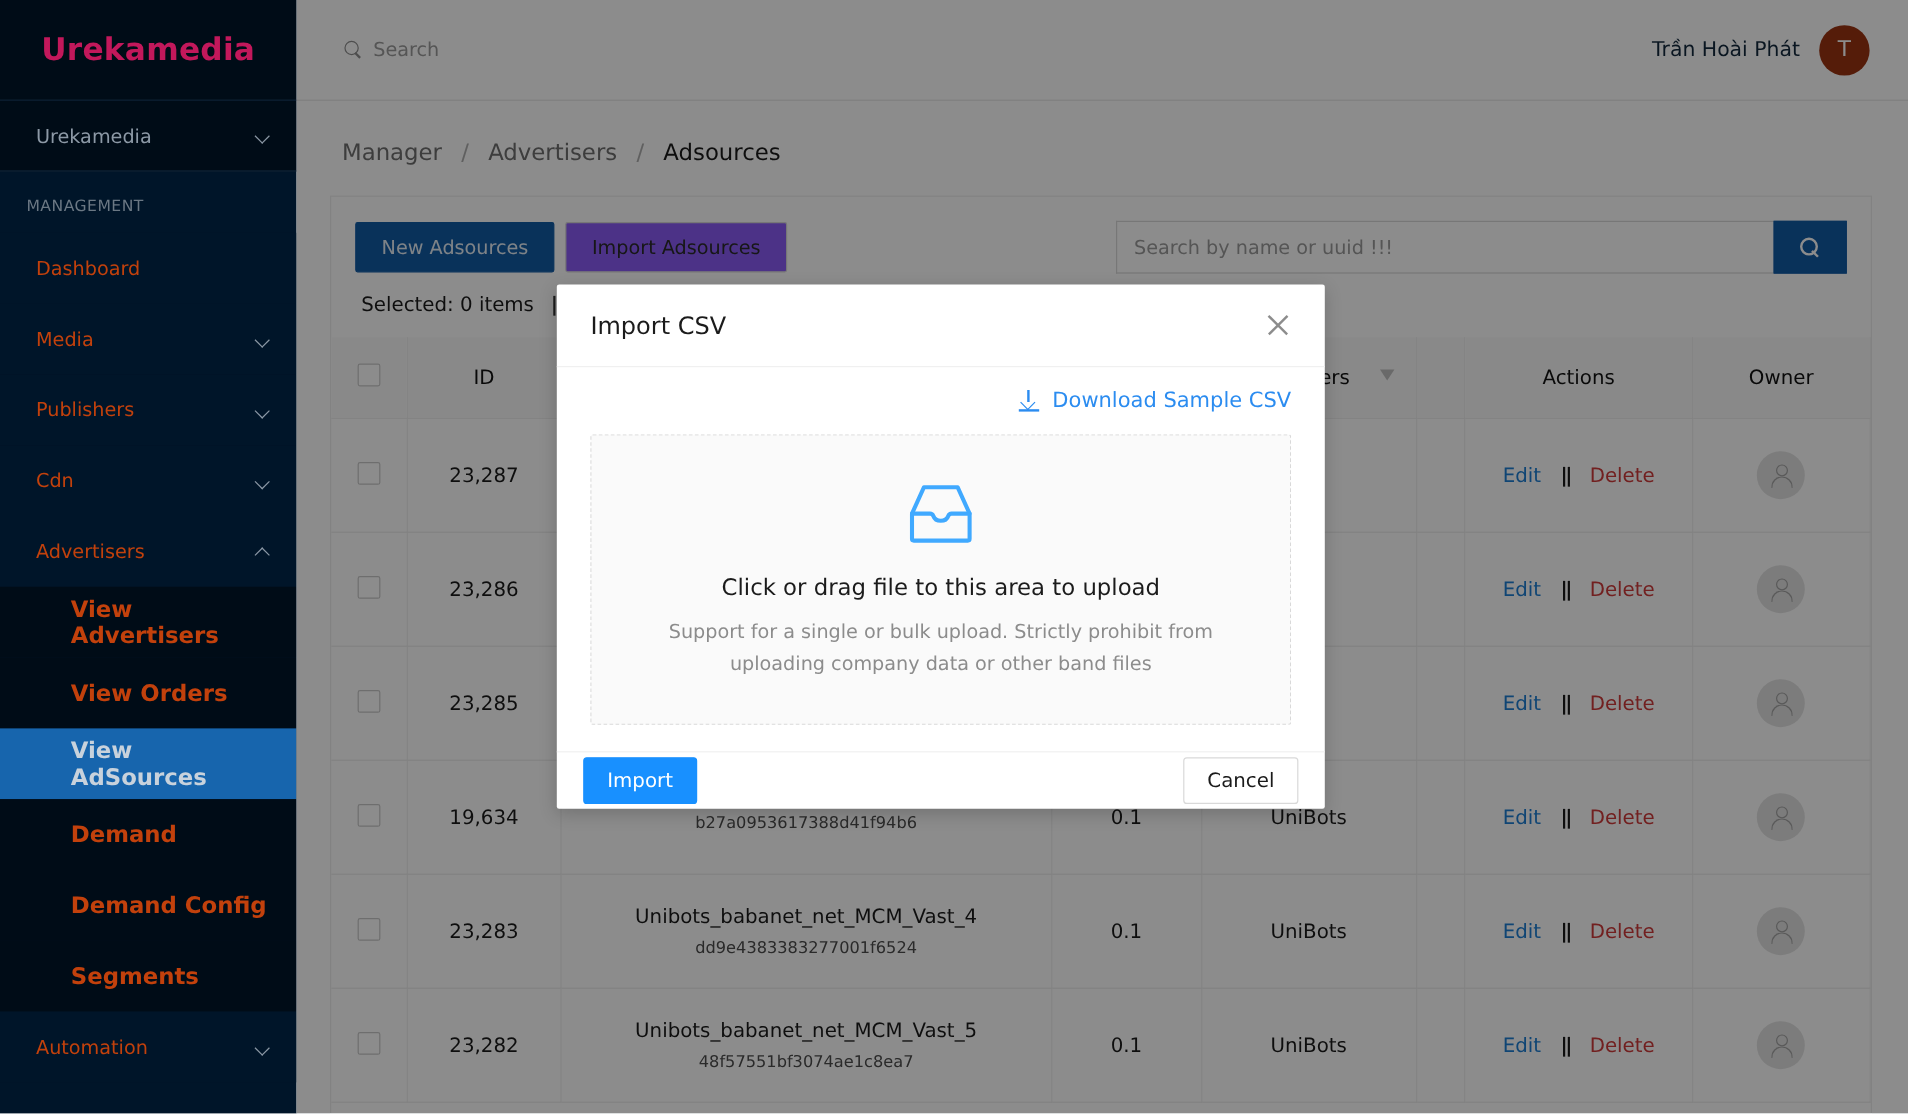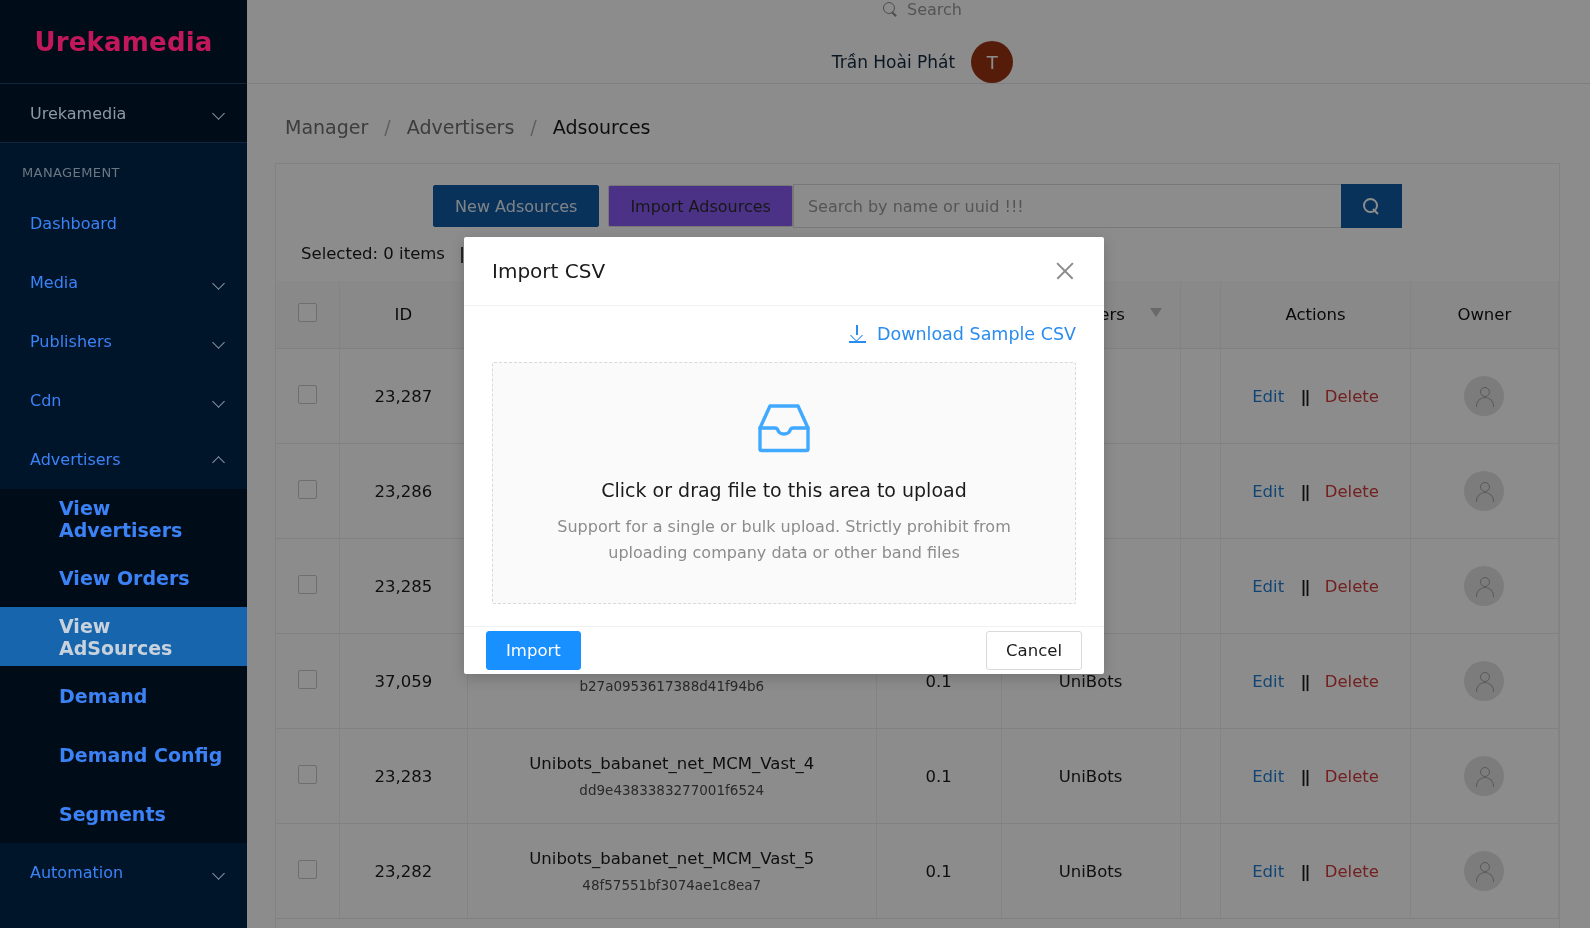--- a/index.html
+++ b/index.html
@@ -46,21 +46,21 @@
   .group-title {
     color: #6b7884;
     font-size: 13px;
     padding: 22px 0 14px 22px;
     letter-spacing: .4px;
   }
   .nav-item {
     height: 59px;
     display: flex; align-items: center; justify-content: space-between;
     padding: 0 22px 0 30px;
-    color: #3b82f6;
+    color: #c2410c;
     font-size: 16px;
     cursor: pointer;
     background: #001529;
   }
   .nav-item.sub {
     background: #000c17;
     padding-left: 59px;
     font-size: 19px;
     font-weight: bold;
   }
@@ -93,21 +93,20 @@
     background: #fff;
     overflow: hidden;
   }
   .topbar {
     height: 84px;
     background: #fff;
     border-bottom: 1px solid #e8e8e8;
     display: flex; align-items: center;
     padding: 0 32px 0 40px;
     justify-content: space-between;
-    flex-direction: column;
   }
   .topsearch { display: flex; align-items: center; gap: 9px; color: #9b9b9b; font-size: 16px; }
   .mag {
     width: 15px; height: 15px; position: relative; display: inline-block;
   }
   .mag::before {
     content: ""; position: absolute; left: 0; top: 0;
     width: 10px; height: 10px; border: 1.6px solid #8f8f8f; border-radius: 50%;
   }
   .mag::after {
@@ -131,21 +130,21 @@
   .breadcrumb .sep { margin: 0 10px; color: #b0b0b0; }
   .breadcrumb .cur { color: #1a1a1a; }
 
   .panel {
     margin: 25px 30px 0 28px;
     background: #fff;
     border: 1px solid #ededed;
     height: 1000px;
   }
   .toolbar {
-    display: flex; align-items: center; justify-content: center;
+    display: flex; align-items: center; justify-content: space-between;
     padding: 20px 20px 0 20px;
   }
   .btns { display: flex; gap: 9px; }
   .btn {
     height: 42px; padding: 0 21px;
     display: flex; align-items: center;
     font-size: 16px; border-radius: 2px; cursor: pointer;
   }
   .btn-primary { background: #115ba5; color: #e6eef6; border: 1px solid #115ba5; }
   .btn-default { background: #8b5cf6; color: #2b2b2b; border: 1px solid #d9d9d9; }
@@ -519,21 +518,21 @@
             </td>
             <td>
               <span class="avatar-cell">
                   <span class="person"></span>
                 </span>
             </td>
           </tr>
 
           <tr>
             <td><span class="chk"></span></td>
-            <td>37,059</td>
+            <td>19,634</td>
             <td class="namecell">
               <div class="name-main"></div>
               <div class="name-sub">b27a0953617388d41f94b6</div>
             </td>
             <td>0.1</td>
             <td>UniBots</td>
             <td></td>
             <td>
               <span class="lnk-edit">Edit</span>
               <span class="act-pipe">||</span>

